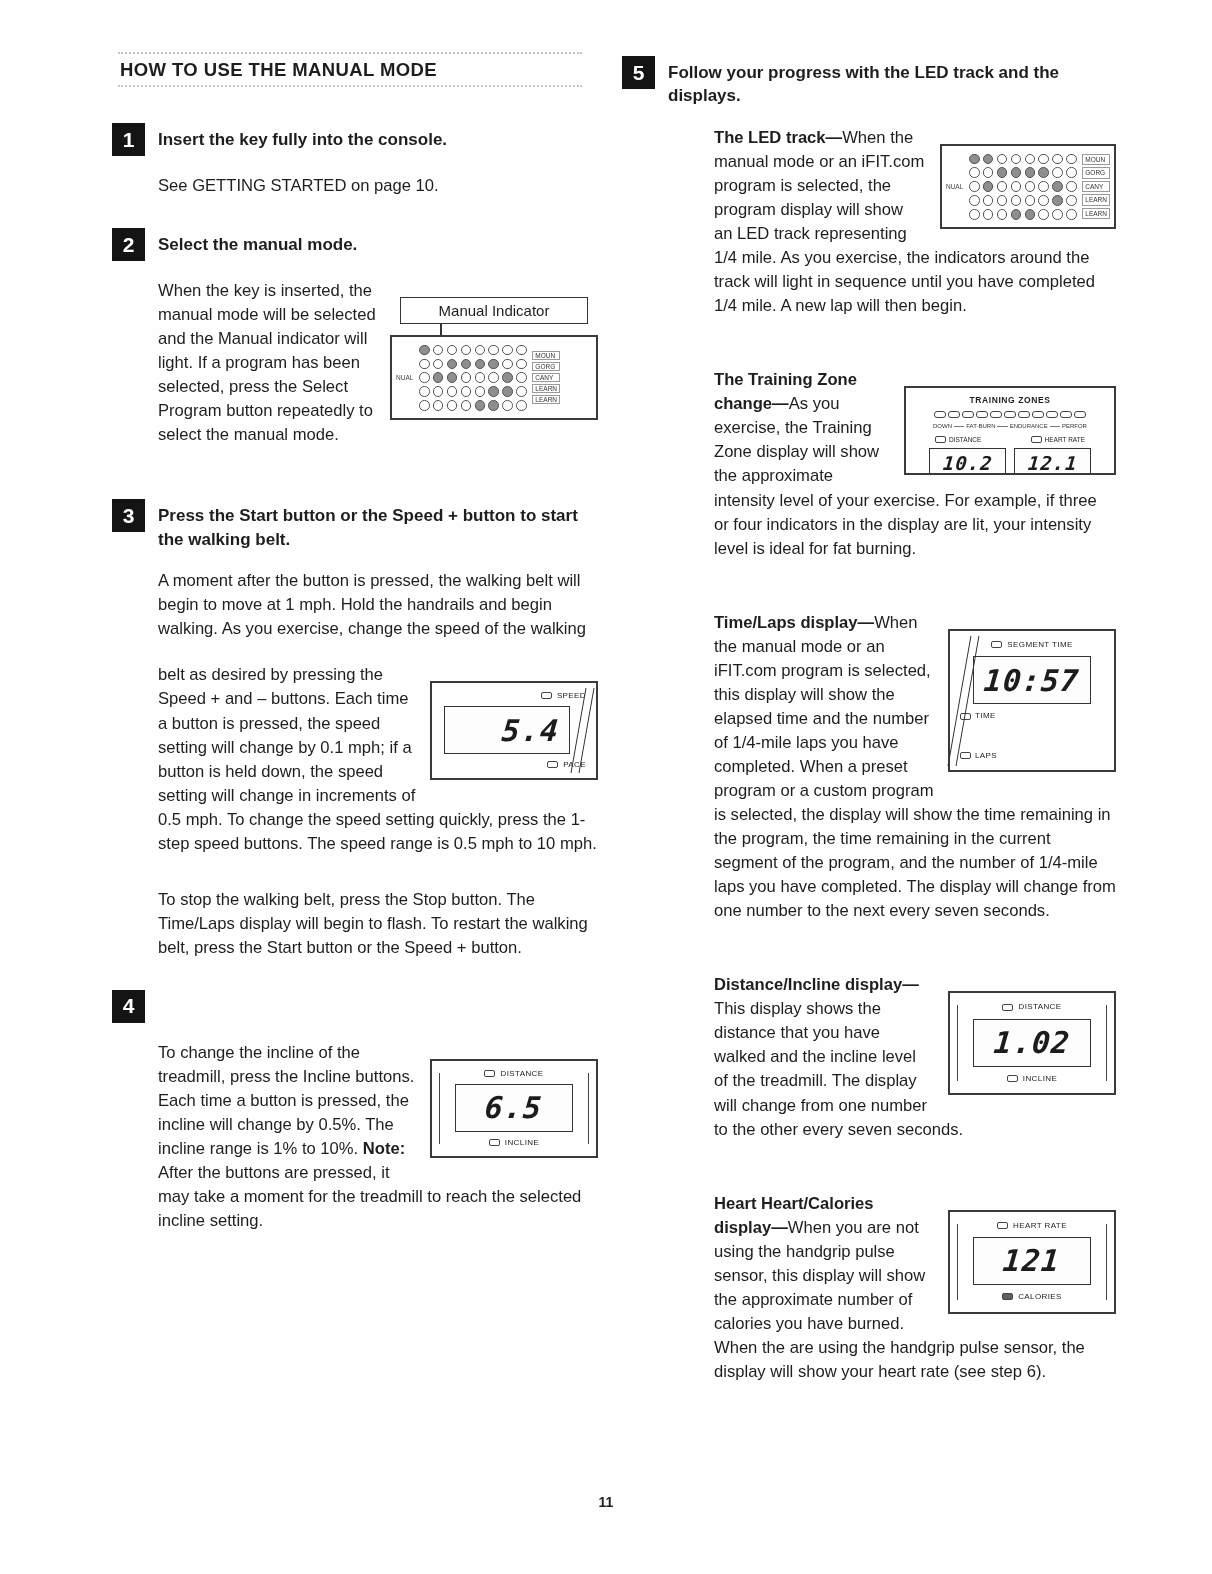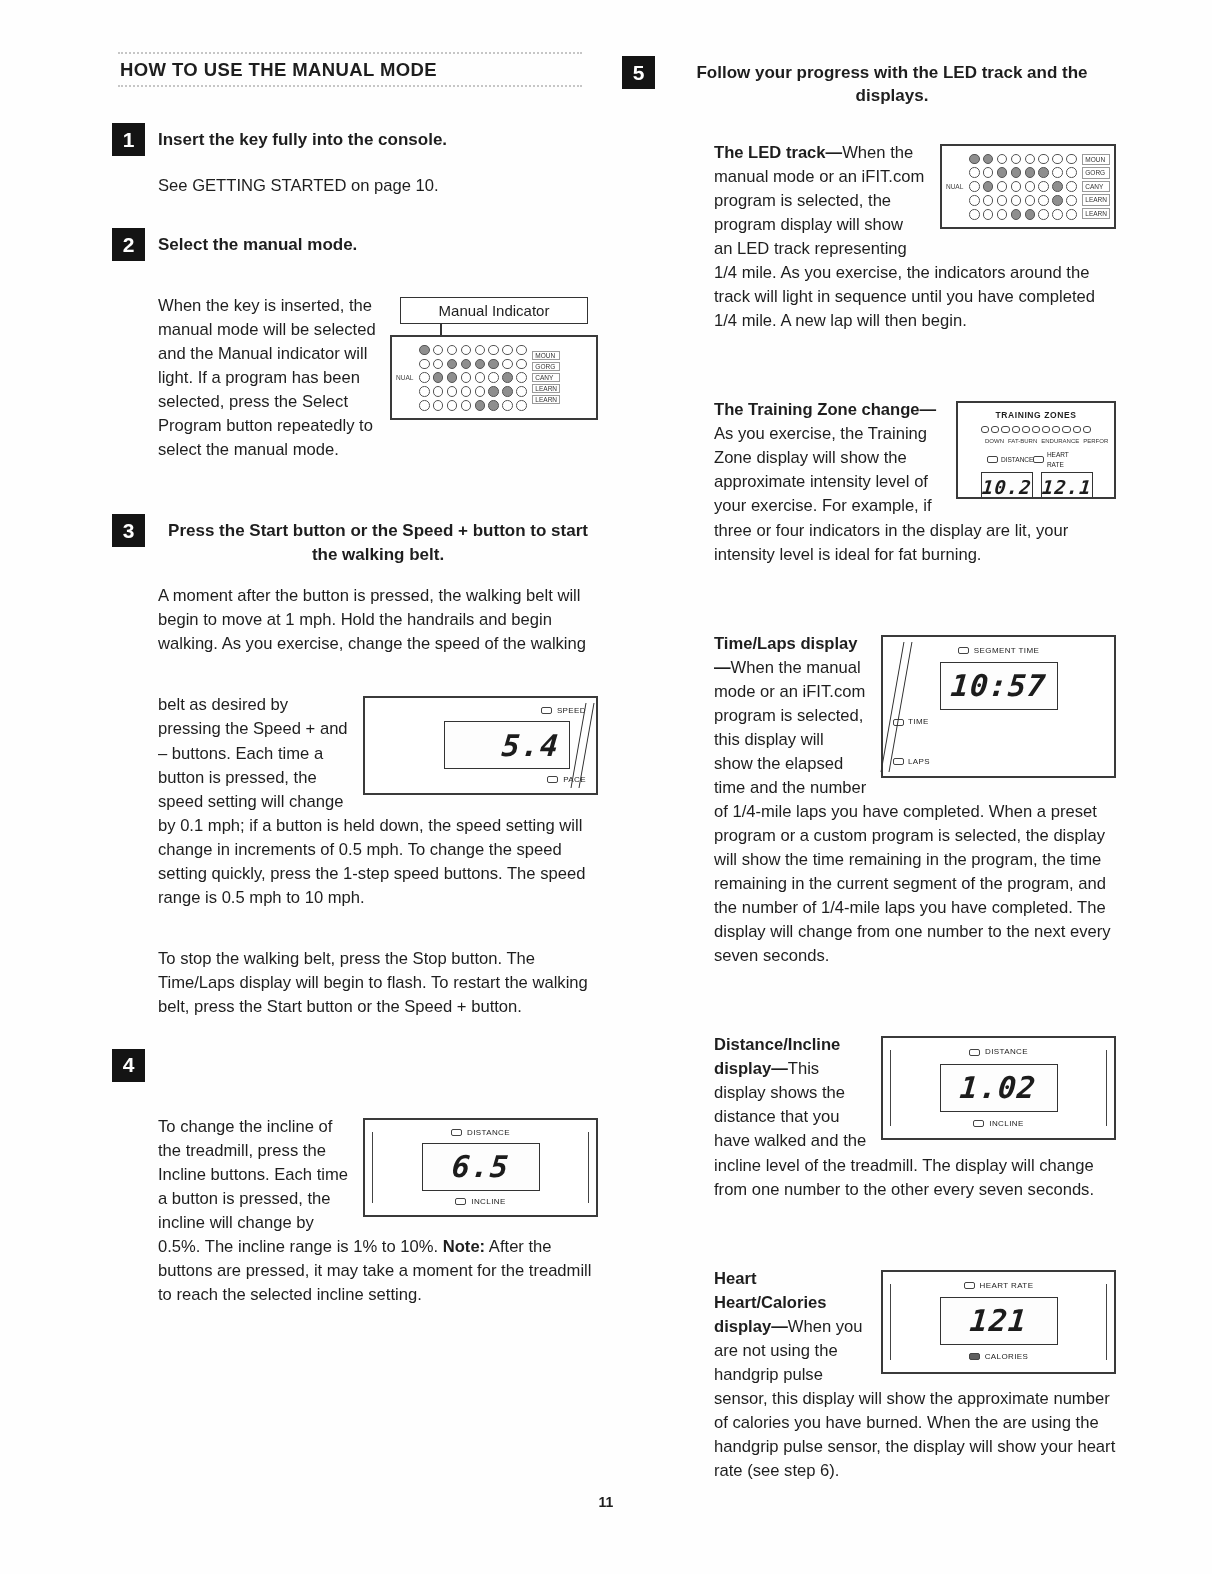--- a/index.html
+++ b/index.html
@@ -19,22 +19,22 @@
     border-top:2px dotted #c6c6c6; border-bottom:2px dotted #c6c6c6;
   }
 
   .step { margin-bottom:30px; }
   .step-head { display:flex; align-items:flex-start; margin-bottom:18px; }
   .step-num {
     flex:0 0 auto; width:33px; height:33px; background:#141414; color:#fff;
     font-size:21px; font-weight:bold; display:flex; align-items:center; justify-content:center;
     margin-right:13px;
   }
-  .step-title { font-weight:bold; font-size:17px; line-height:1.38; padding-top:5px;text-align:center; }
-  .body { font-size:16.6px; line-height:1.45; margin:15px 0 22px 46px; }
+  .step-title { font-weight:bold; font-size:17px; line-height:1.38; padding-top:5px; }
+  .body { font-size:16.6px; line-height:1.45; margin:0 0 22px 46px; }
   .flow { margin-left:46px; overflow:hidden; margin-bottom:10px; }
   .flow .body { margin-left:0; }
 
   .sect { margin:0 0 28px 46px; overflow:hidden; font-size:16.6px; line-height:1.45; }
   .sect .lead { font-weight:bold; }
 
   .fig-float { float:right; margin:18px 0 10px 14px; }
 
   
   .ledtrack {
@@ -46,42 +46,42 @@
   .led { width:10.5px; height:10.5px; border:1.2px solid #555; border-radius:50%; margin:1.7px; background:#fff; display:inline-block; }
   .led.lit { background:#8e8e8e; }
   .lt-right { display:flex; flex-direction:column; gap:2px; flex:0 0 auto; }
   .lt-tag { font-size:6.5px; color:#333; border:1px solid #999; padding:0 2px; white-space:nowrap; }
 
   .fig-manual { width:208px; }
   .mi-label-box { border:1.5px solid #333; font-size:15px; text-align:center; padding:4px 6px; margin:0 10px; background:#fff; }
   .mi-connector { width:1.5px; height:11px; background:#333; margin-left:50px; }
 
   
-  .display-fig { position:relative; border:2px solid #3a3a3a; background:#fff; width:235px; padding:8px 10px 9px; }
+  .display-fig { position:relative; border:2px solid #3a3a3a; background:#fff; width:168px; padding:8px 10px 9px; }
   .disp-row { display:flex; align-items:center; justify-content:center; gap:5px; }
   .disp-row.offl { justify-content:flex-end; padding-left:22px; }
   .disp-label { font-size:8px; letter-spacing:.4px; color:#222; }
   .ledsq { width:11px; height:7px; border:1.2px solid #444; border-radius:2px; display:inline-block; background:#fff; }
   .ledsq.fill { background:#5f5f5f; }
   .lcd-window { border:1.5px solid #333; height:48px; margin:6px auto; display:flex; align-items:center; justify-content:center; background:#fdfdfd; }
   .lcd {
     font-family:"DejaVu Sans Mono",monospace; font-style:italic; font-weight:bold;
     font-size:30px; letter-spacing:1px; transform:skewX(-5deg); color:#1c1c1c;
   }
   .speed-win { width:126px; margin:6px 16px 6px auto; justify-content:flex-end; padding-right:10px; }
   .mid-win { width:118px; }
   .bot-two { display:flex; justify-content:center; gap:28px;flex-direction:column; }
   .bot-two .pair { display:flex; align-items:center; gap:4px; }
   .diag { position:absolute; top:5px; bottom:5px; width:9px; border-left:1.8px solid #333; border-right:1.8px solid #333; transform:skewX(-10deg); }
   .diag.r { right:9px; } .diag.l { left:9px; }
   .vline { position:absolute; top:12px; bottom:12px; border-left:1.8px solid #444; }
   .vline.l { left:7px; } .vline.r { right:7px; }
 
   
-  .fig-tz { border:2px solid #3a3a3a; background:#fff; width:160px; padding:6px 23px 0; overflow:hidden; }
+  .fig-tz { border:2px solid #3a3a3a; background:#fff; width:212px; padding:6px 23px 0; overflow:hidden; }
   .tz-title { font-size:8.5px; font-weight:bold; text-align:center; letter-spacing:.6px; margin-bottom:4px; }
   .tz-segs { display:flex; justify-content:center; gap:2px; margin-bottom:4px; }
   .seg { width:12px; height:7px; border:1px solid #444; border-radius:3px; display:inline-block; }
   .tz-zone-labels { display:flex; justify-content:space-between; font-size:6px; color:#333; margin:0 2px 5px;
     background:linear-gradient(#777,#777) 0 55%/100% 1px no-repeat; }
   .tz-zl { background:#fff; padding:0 2px; white-space:nowrap; }
   .tz-mid { display:flex; justify-content:space-between; font-size:6.5px; color:#222; padding:0 6px; margin-bottom:3px; }
   .tz-mid-item { display:flex; align-items:center; gap:3px; }
   .tz-lcds { display:flex; justify-content:space-between; gap:8px; margin-bottom:-7px; }
   .tz-lcds .lcd-window { width:88px; height:32px; margin:0; }

